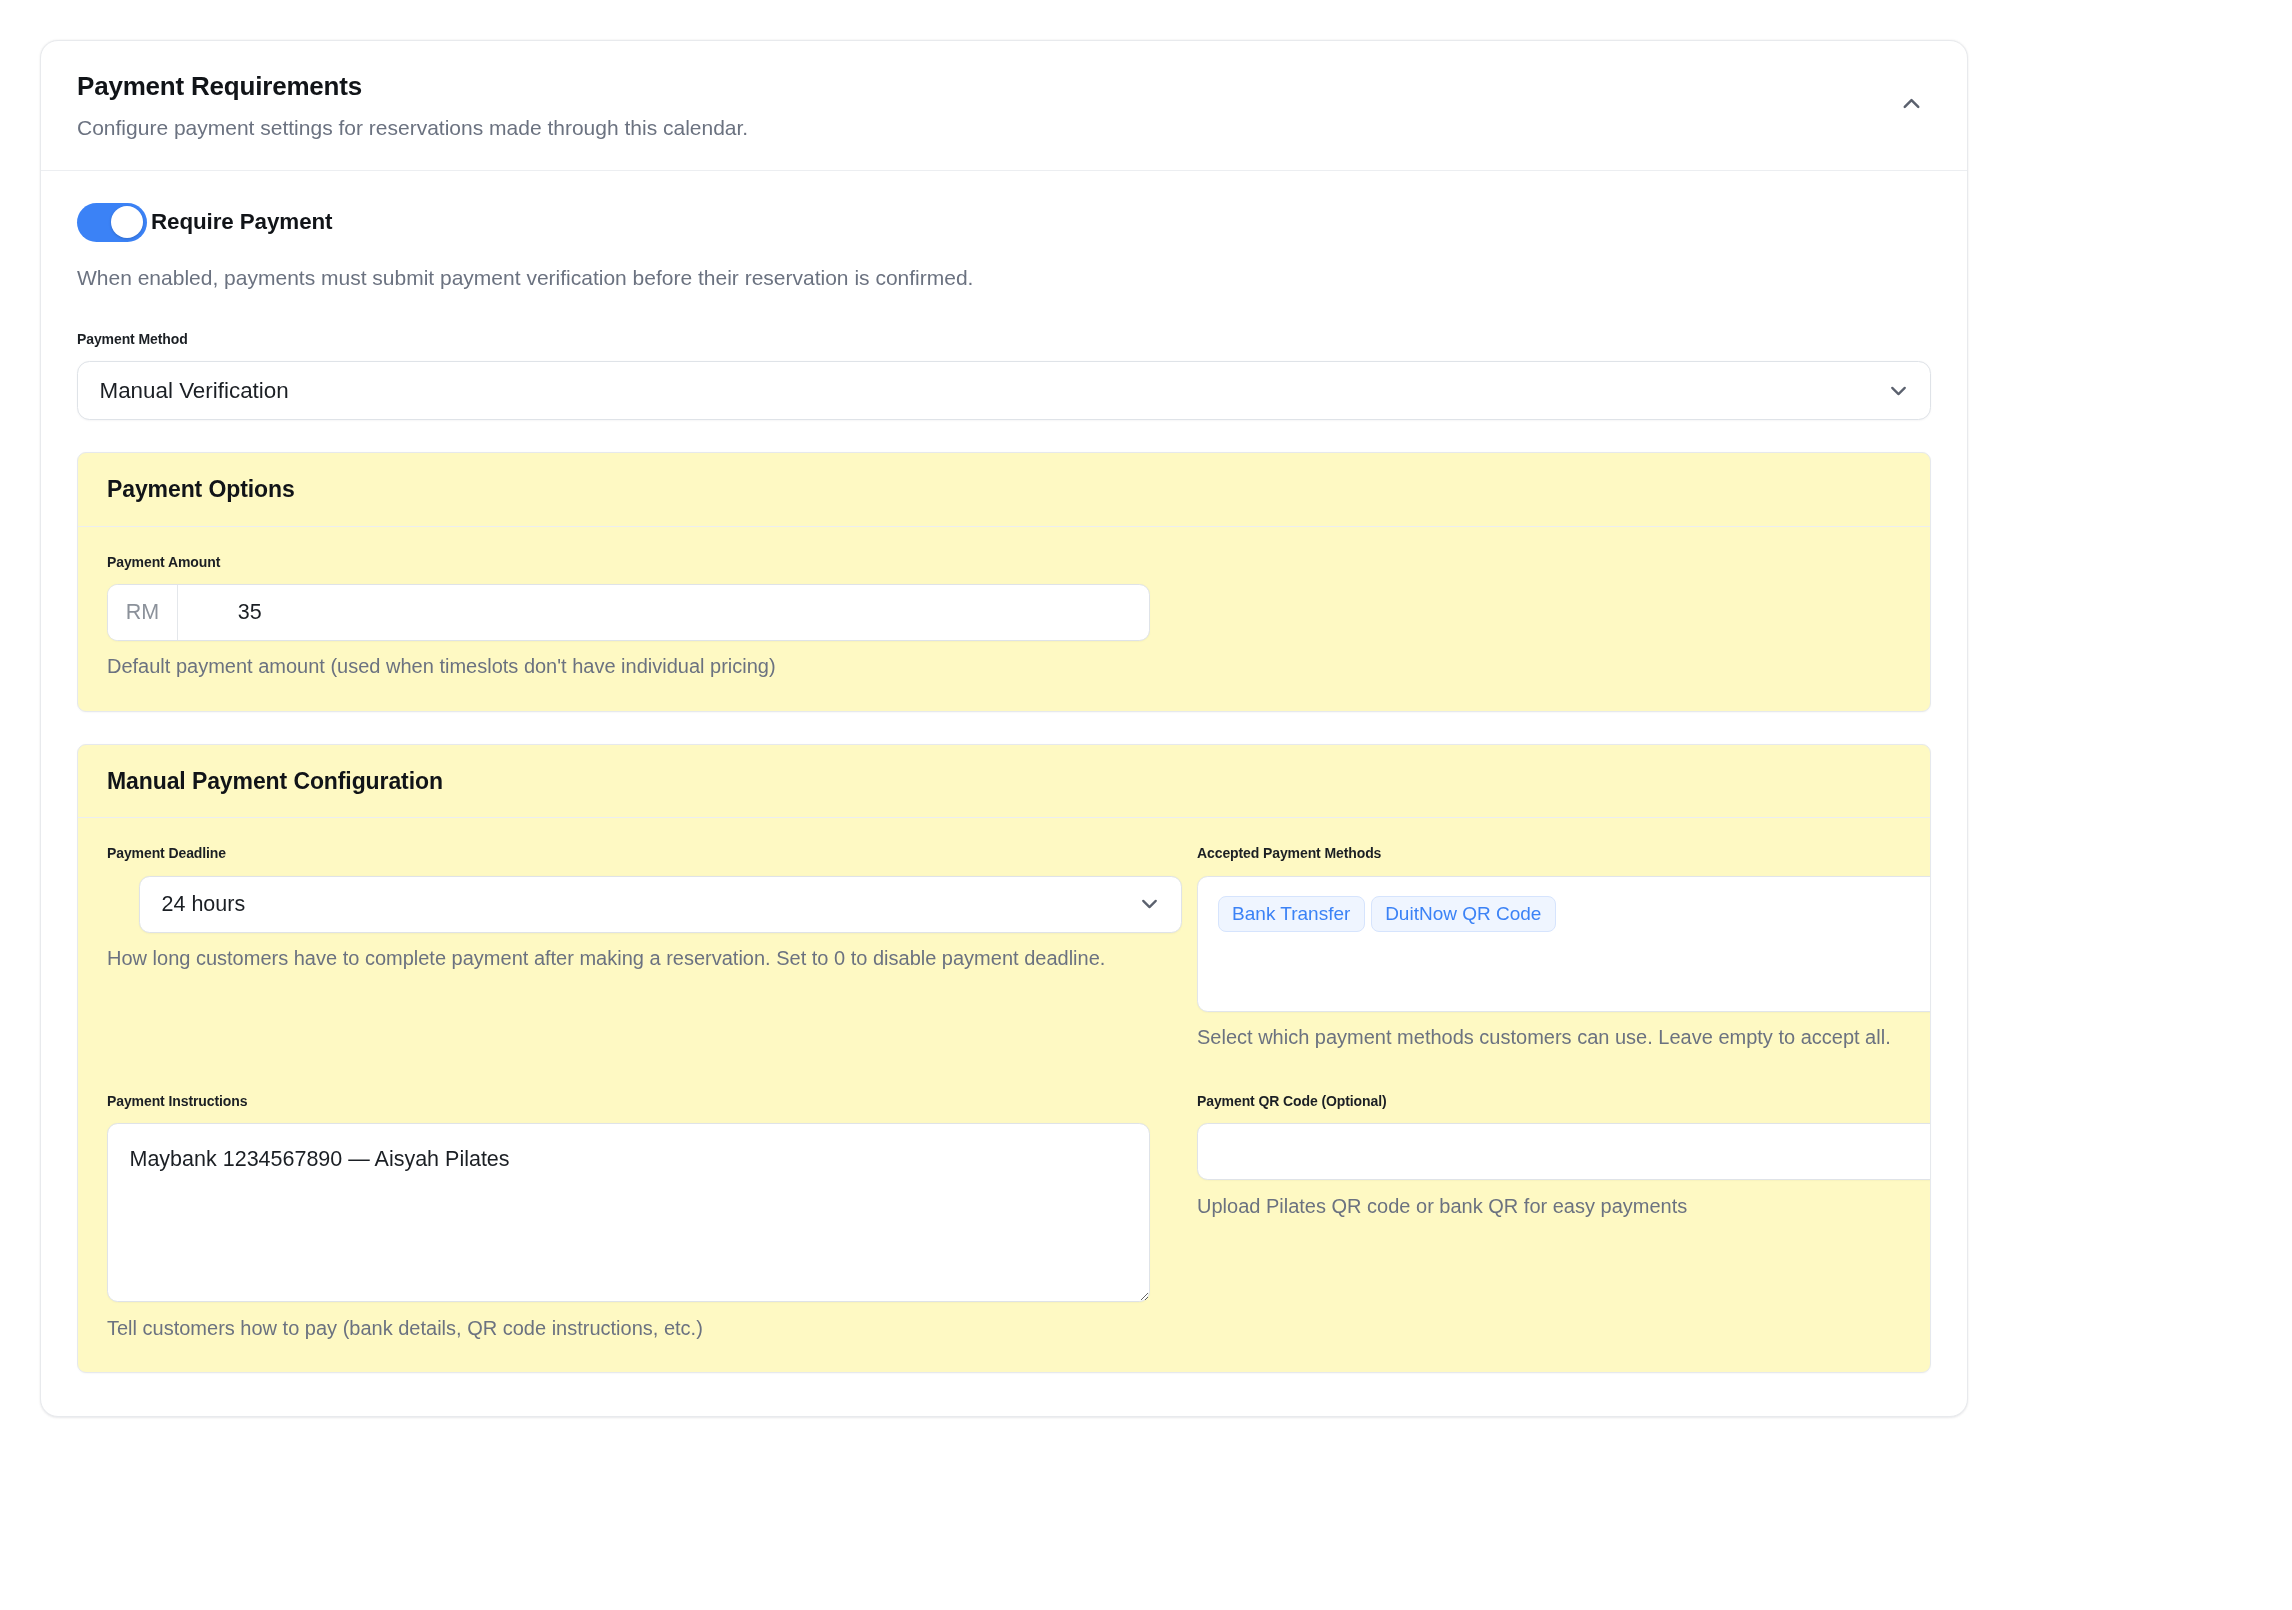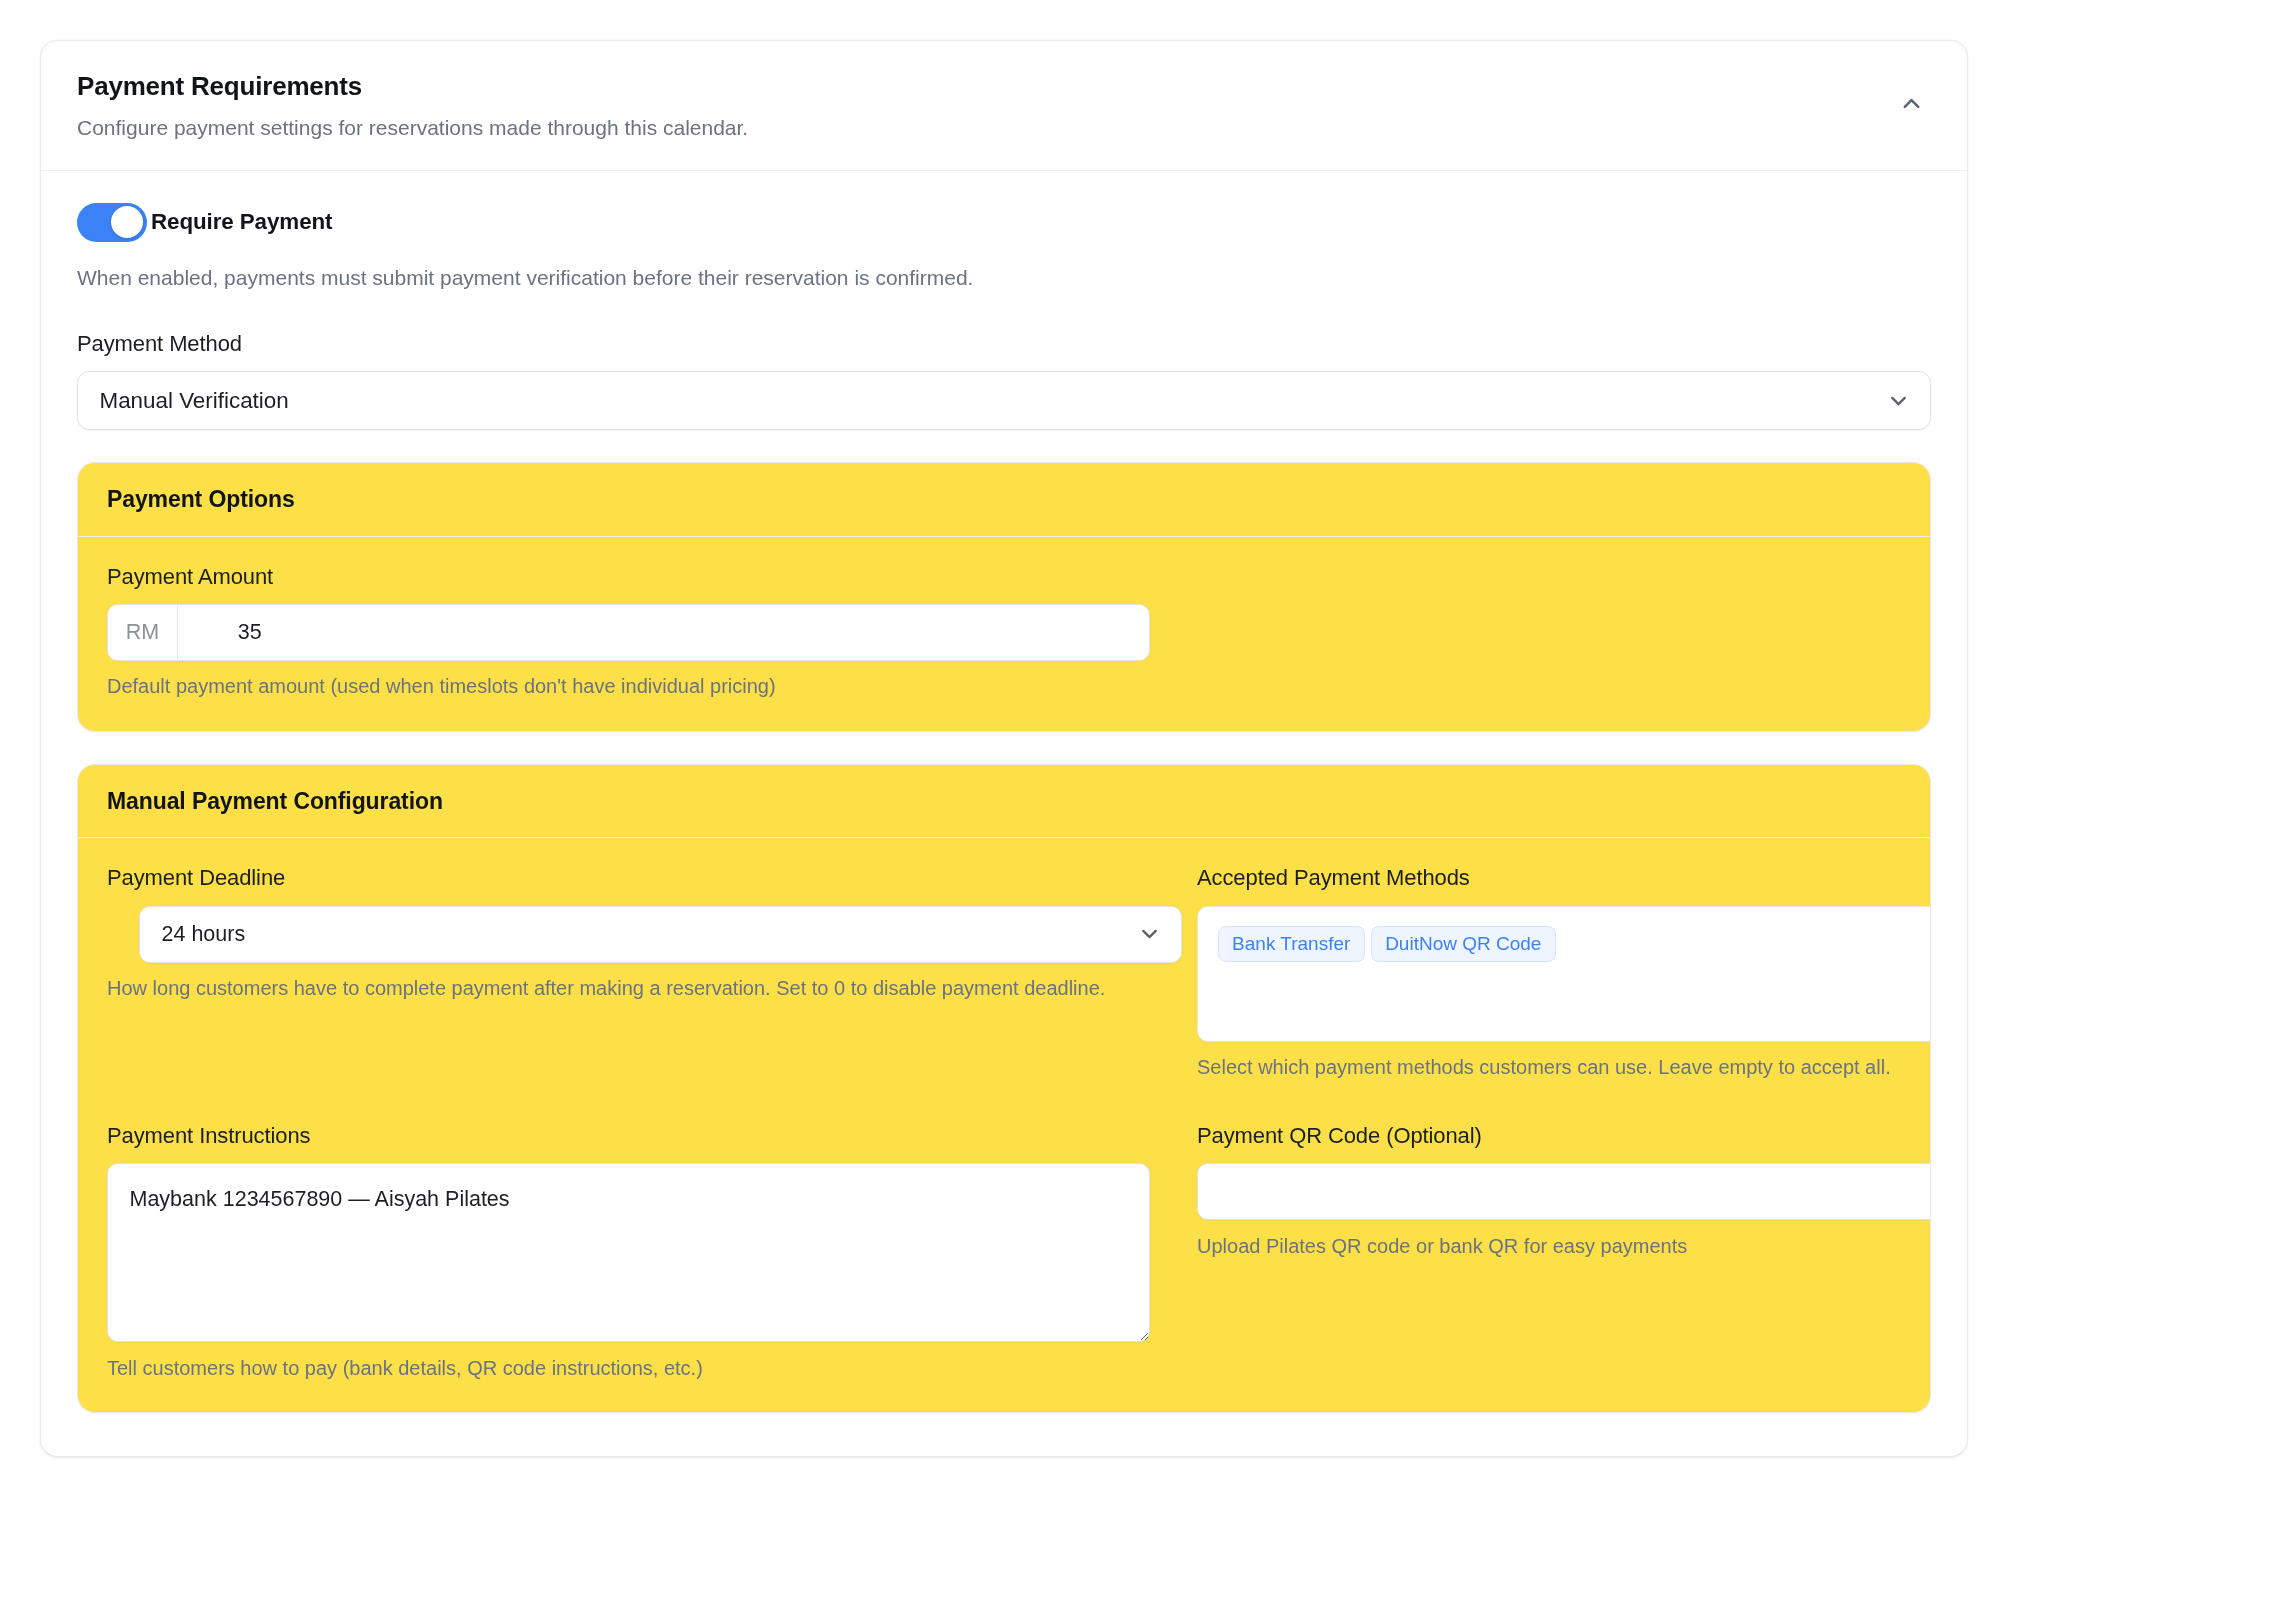--- a/index.html
+++ b/index.html
@@ -109,22 +109,22 @@
   }
   .toggle-help {
     font-size: 21px;
     color: #6b7280;
     line-height: 1.35;
     margin: 0 0 39px 0;
   }
 
   
   .field-label {
-    font-size: 22px;
-    font-weight: normal;
+    font-size: 14px;
+    font-weight: bold;
     color: #1b1f24;
     letter-spacing: -0.1px;
     display: block;
     margin-bottom: 14.3px;
   }
   .help-text {
     font-size: 20px;
     color: #6b7280;
     line-height: 1.38;
     margin: 12.5px 0 0 0;
@@ -157,22 +157,22 @@
     pointer-events: none;
     display: flex;
   }
 
   
   .pm-select .select-box { height: 59px; border-radius: 12.5px; font-size: 22.4px; }
 
   
   .panel {
     border: 0.9px solid #e6e9ed;
-    border-radius: 18px;
-    background: #fde047;
+    border-radius: 9px;
+    background: #fef9c3;
     margin-top: 32px;
     overflow: hidden;
     box-shadow: 0 0.9px 1.8px rgba(16,24,40,0.03);
   }
   .panel-header {
     padding: 23px 29px 22.4px 29px;
     border-bottom: 0.9px solid #eceef1;
   }
   .panel-title {
     font-size: 23px;

